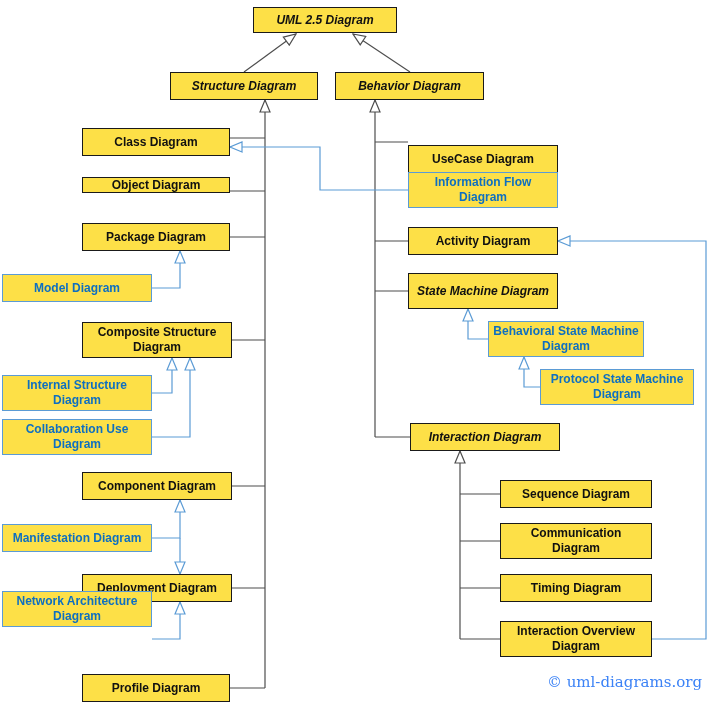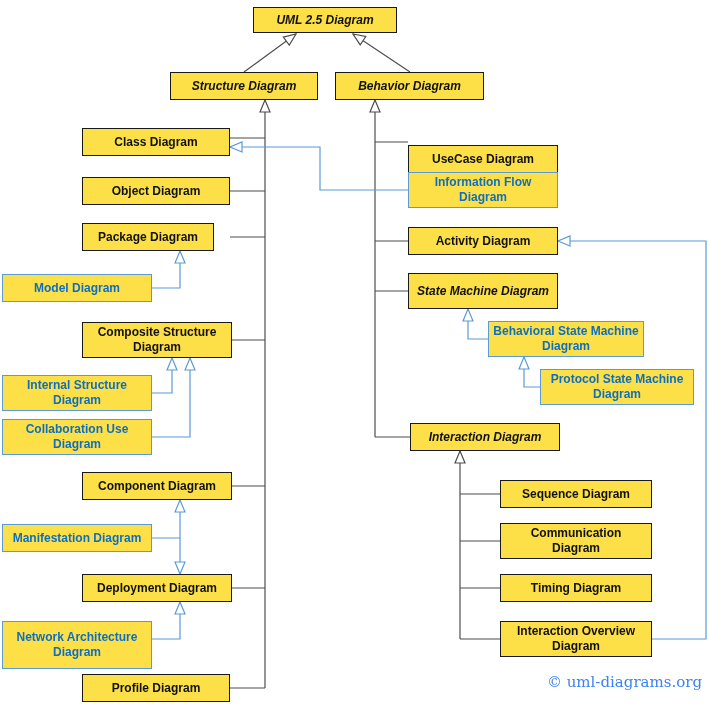--- a/index.html
+++ b/index.html
@@ -67,30 +67,30 @@
       <path d="M540,387 H524 V357" marker-end="url(#arwU)"></path>
       <path d="M652,639 H706 V241 H558" marker-end="url(#arwU)"></path>
     </g>
   </svg>
 
   <div class="node abs" style="left:253px;top:7px;width:144px;height:26px">UML 2.5 Diagram</div>
   <div class="node abs" style="left:170px;top:72px;width:148px;height:28px">Structure Diagram</div>
   <div class="node abs" style="left:335px;top:72px;width:149px;height:28px">Behavior Diagram</div>
 
   <div class="node" style="left:82px;top:128px;width:148px;height:28px">Class Diagram</div>
-  <div class="node" style="left:82px;top:177px;width:148px;height:28px">Object Diagram</div>
-  <div class="node" style="left:82px;top:223px;width:132px;height:28px">Package Diagram</div>
+  <div class="node" style="left:82px;top:177px;width:148px;height:16px">Object Diagram</div>
+  <div class="node" style="left:82px;top:223px;width:148px;height:28px">Package Diagram</div>
   <div class="node aux" style="left:2px;top:274px;width:150px;height:28px">Model Diagram</div>
   <div class="node" style="left:82px;top:322px;width:150px;height:36px">Composite Structure Diagram</div>
   <div class="node aux" style="left:2px;top:375px;width:150px;height:36px">Internal Structure Diagram</div>
   <div class="node aux" style="left:2px;top:419px;width:150px;height:36px">Collaboration Use Diagram</div>
   <div class="node" style="left:82px;top:472px;width:150px;height:28px">Component Diagram</div>
   <div class="node aux" style="left:2px;top:524px;width:150px;height:28px">Manifestation Diagram</div>
   <div class="node" style="left:82px;top:574px;width:150px;height:28px">Deployment Diagram</div>
-  <div class="node aux" style="left:2px;top:621px;width:150px;height:48px">Network Architecture Diagram</div>
+  <div class="node aux" style="left:2px;top:591px;width:150px;height:36px">Network Architecture Diagram</div>
   <div class="node" style="left:82px;top:674px;width:148px;height:28px">Profile Diagram</div>
 
   <div class="node" style="left:408px;top:145px;width:150px;height:28px">UseCase Diagram</div>
   <div class="node aux" style="left:408px;top:172px;width:150px;height:36px">Information Flow Diagram</div>
   <div class="node" style="left:408px;top:227px;width:150px;height:28px">Activity Diagram</div>
   <div class="node abs" style="left:408px;top:273px;width:150px;height:36px">State Machine Diagram</div>
   <div class="node aux" style="left:488px;top:321px;width:156px;height:36px">Behavioral State Machine Diagram</div>
   <div class="node abs" style="left:410px;top:423px;width:150px;height:28px">Interaction Diagram</div>
   <div class="node aux" style="left:540px;top:369px;width:154px;height:36px">Protocol State Machine Diagram</div>
   <div class="node" style="left:500px;top:480px;width:152px;height:28px">Sequence Diagram</div>

